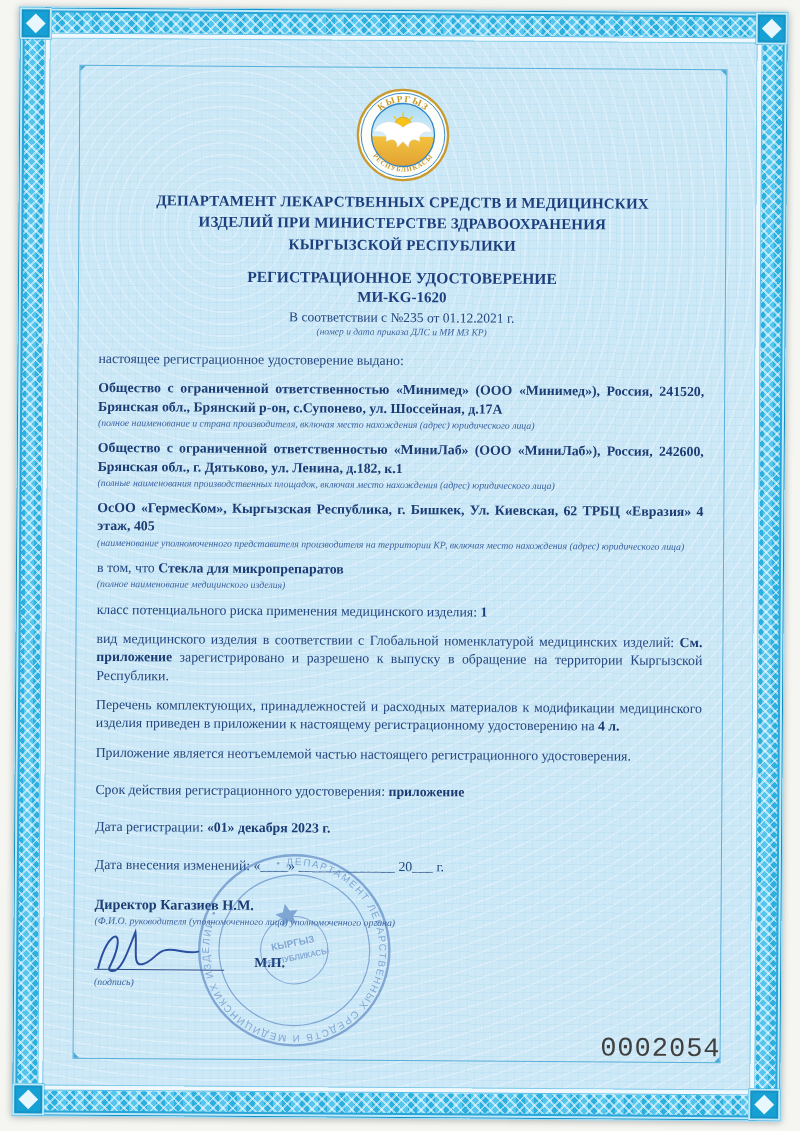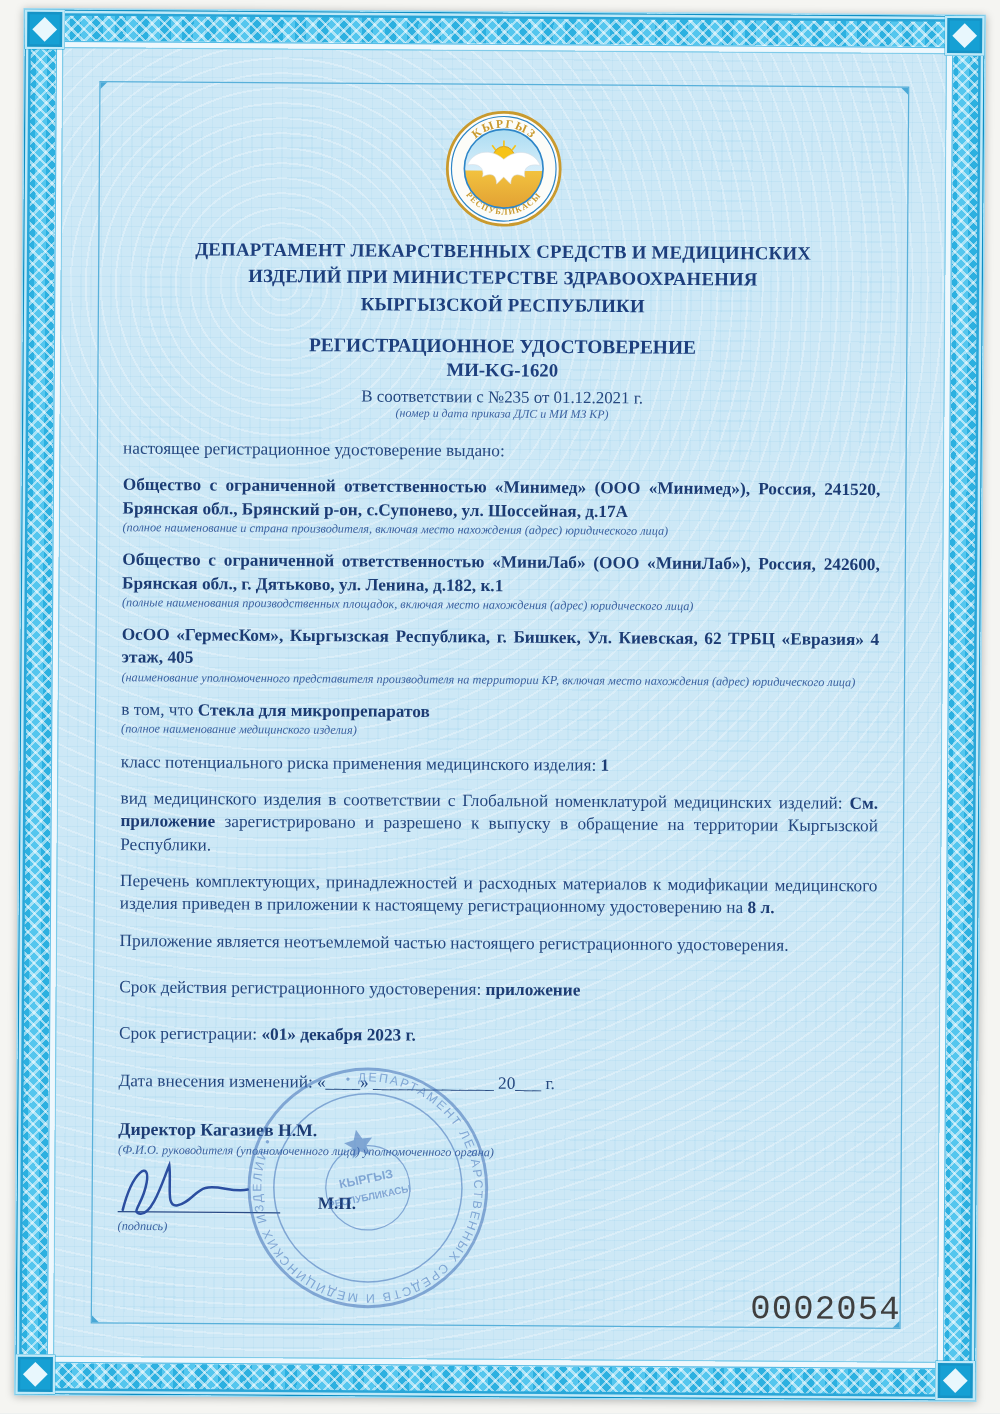--- a/index.html
+++ b/index.html
@@ -169,27 +169,27 @@
               <p class="p bold tight">ОсОО «ГермесКом», Кыргызская Республика, г. Бишкек, Ул. Киевская, 62 ТРБЦ «Евразия» 4 этаж, 405</p>
               <p class="cap">(наименование уполномоченного представителя производителя на территории КР, включая место нахождения (адрес) юридического лица)</p>
 
               <p class="p tight"><span>в том, что </span><span class="b">Стекла для микропрепаратов</span></p>
               <p class="cap">(полное наименование медицинского изделия)</p>
 
               <p class="p"><span>класс потенциального риска применения медицинского изделия: </span><span class="b">1</span></p>
 
               <p class="p"><span>вид медицинского изделия в соответствии с Глобальной номенклатурой медицинских изделий: </span><span class="b">См. приложение</span><span> зарегистрировано и разрешено к выпуску в обращение на территории Кыргызской Республики.</span></p>
 
-              <p class="p"><span>Перечень комплектующих, принадлежностей и расходных материалов к модификации медицинского изделия приведен в приложении к настоящему регистрационному удостоверению на </span><span class="b">8 л.</span></p>
+              <p class="p"><span>Перечень комплектующих, принадлежностей и расходных материалов к модификации медицинского изделия приведен в приложении к настоящему регистрационному удостоверению на </span><span class="b">4 л.</span></p>
 
               <p class="p">Приложение является неотъемлемой частью настоящего регистрационного удостоверения.</p>
 
               <p class="p gap-lg"><span>Срок действия регистрационного удостоверения: </span><span class="b">приложение</span></p>
 
-              <p class="p gap-lg"><span>Срок регистрации: </span><span class="b">«01» декабря 2023 г.</span></p>
+              <p class="p gap-lg"><span>Дата регистрации: </span><span class="b">«01» декабря 2023 г.</span></p>
 
               <p class="p gap-lg">Дата внесения изменений: «____» ______________ 20___ г.</p>
 
               <div class="director">Директор Кагазиев Н.М.</div>
               <div class="dir-cap">(Ф.И.О. руководителя (уполномоченного лица) уполномоченного органа)</div>
 
               <div class="sig-row">
                 <span class="sig-line"></span>
                 <svg class="sig-svg" viewBox="0 0 150 52">
                   <path d="M8 44 C 16 12, 30 4, 27 22 C 24 40, 14 46, 22 47 C 32 48, 40 20, 45 8 C 47 24, 42 42, 52 40 C 62 38, 66 28, 74 26 C 84 23, 96 30, 108 27" fill="none" stroke="#2b4ea0" stroke-width="2" stroke-linecap="round"></path>

